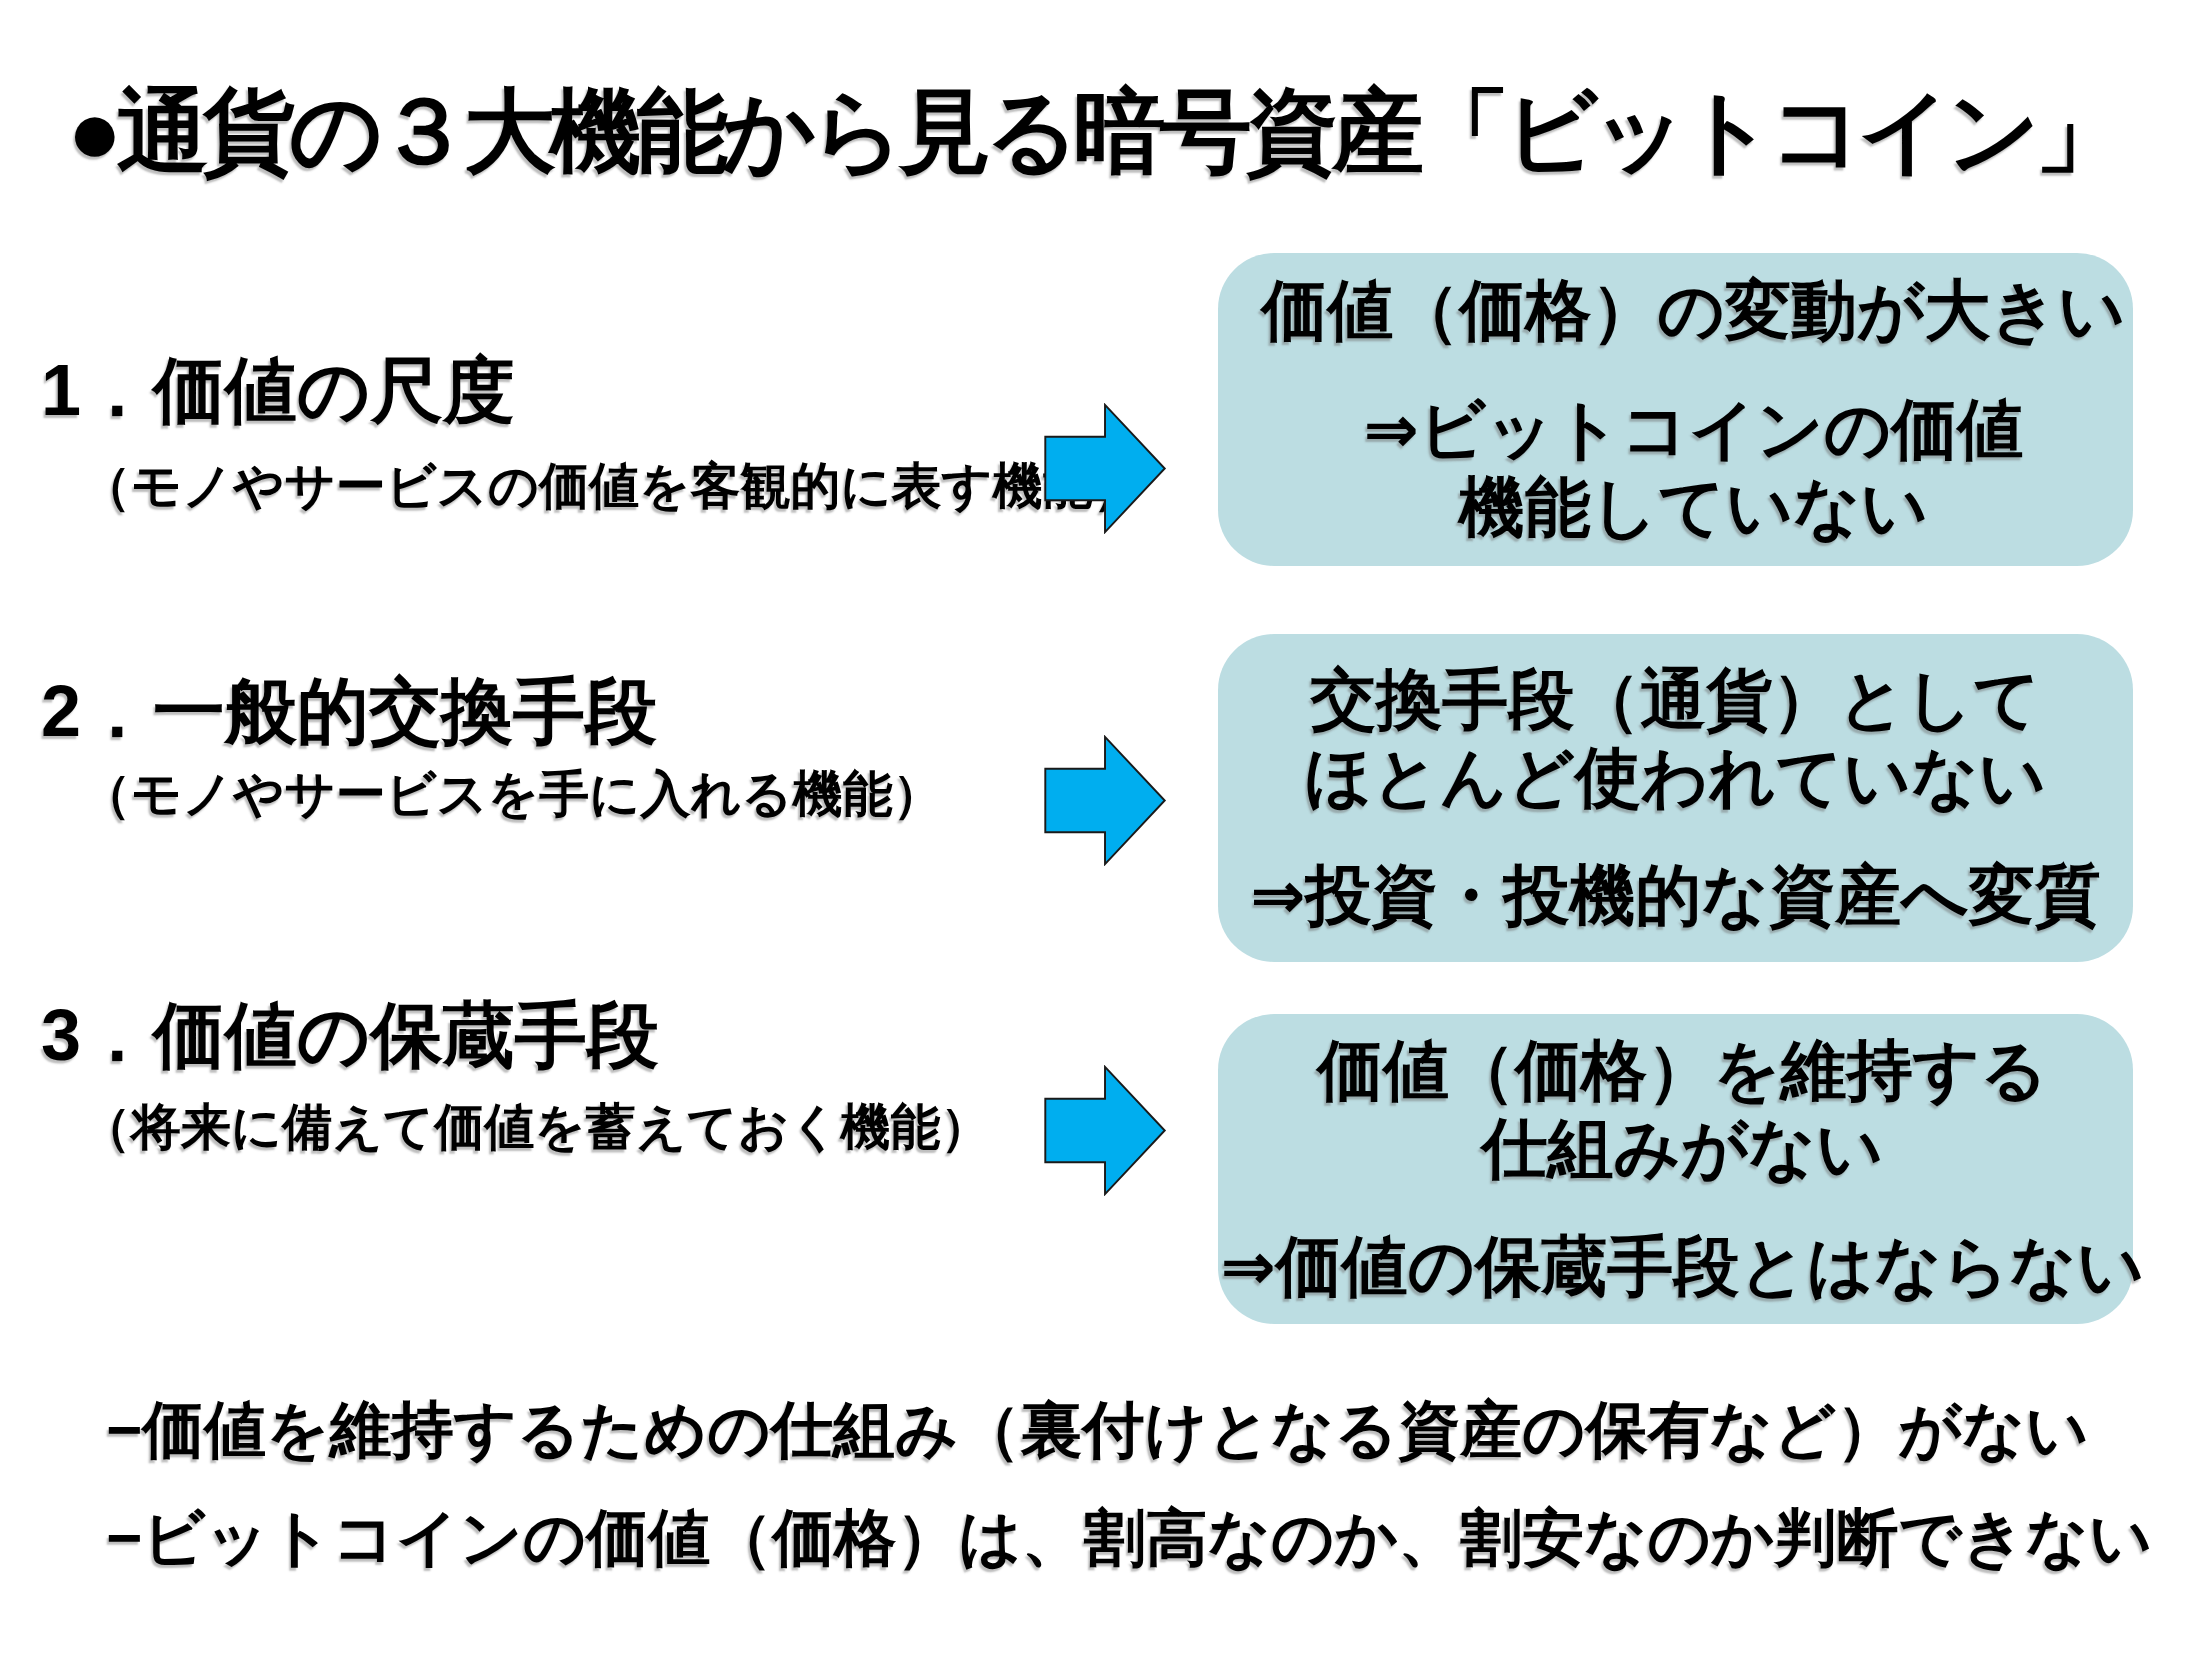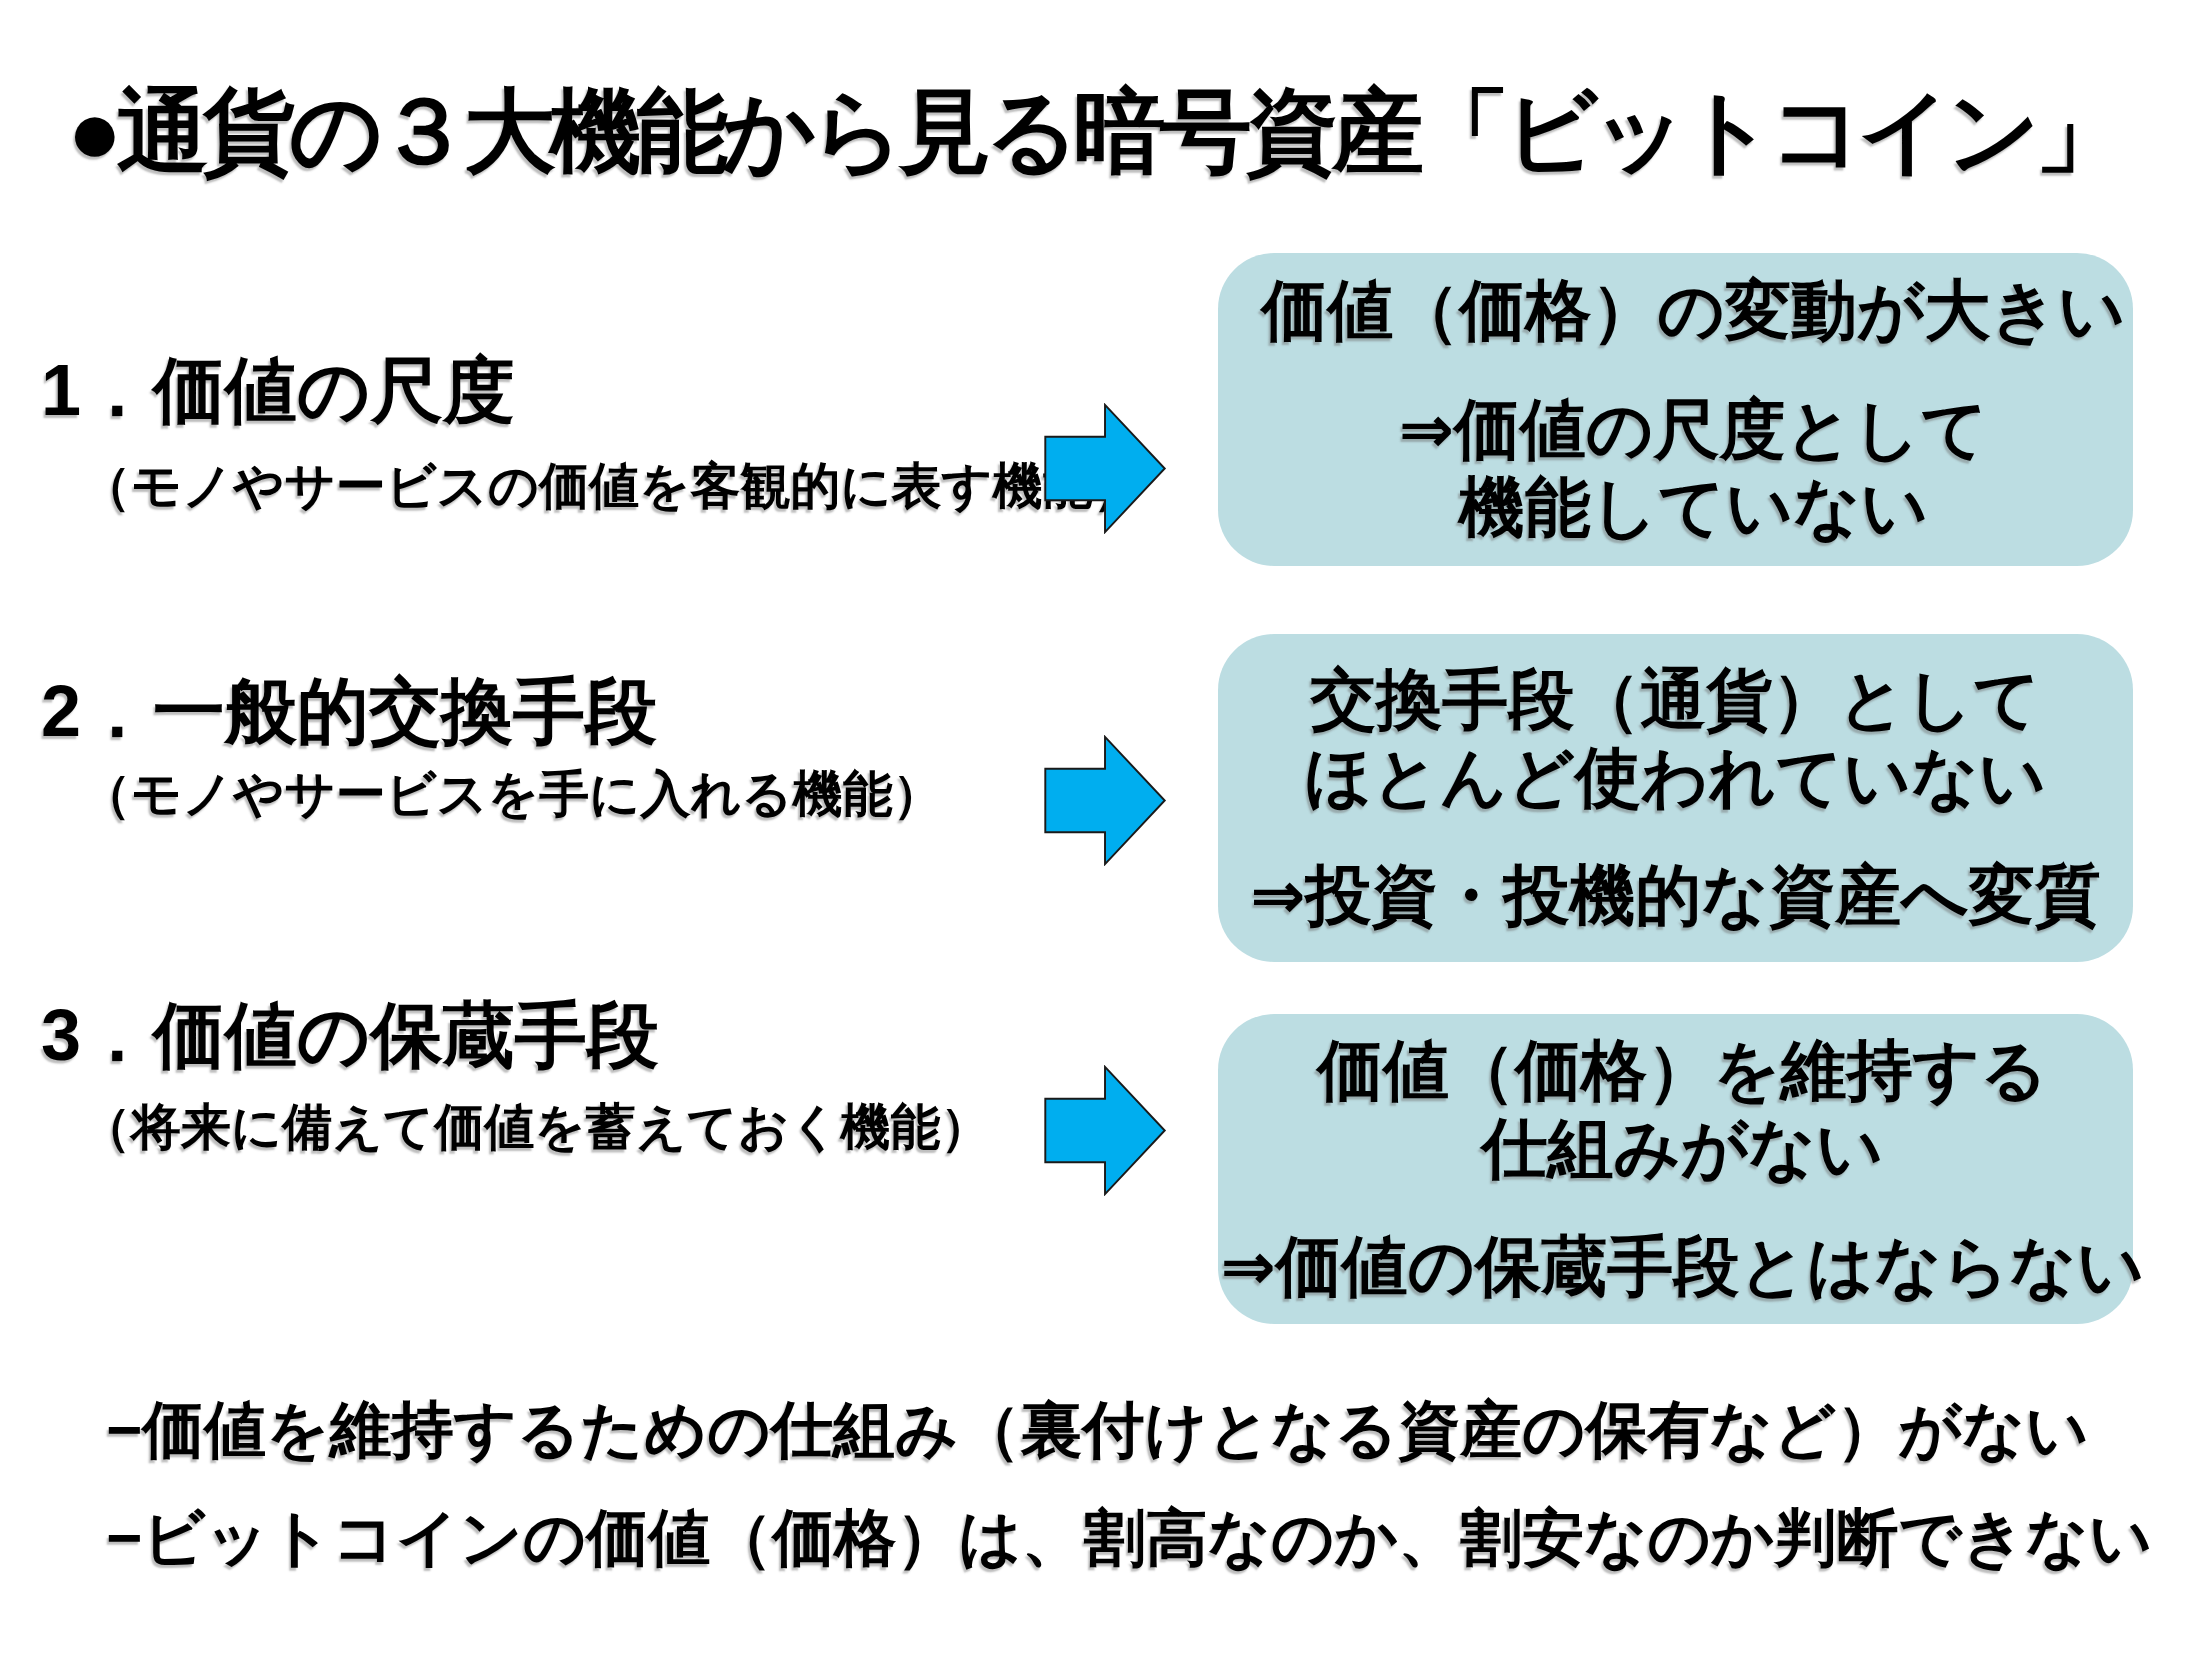--- a/index.html
+++ b/index.html
@@ -107,21 +107,21 @@
   <div class="func-heading heading-1 shadowed">1．価値の尺度</div>
   <div class="func-sub sub-1 shadowed">（モノやサービスの価値を客観的に表す機能）</div>
   <svg class="arrow arrow-1" viewBox="0 0 127 136" xmlns="http://www.w3.org/2000/svg">
     <path d="M1,35 L63,35 L63,2 L125,68 L63,134 L63,101 L1,101 Z" fill="var(--arrow-fill)" stroke="var(--arrow-outline)" stroke-width="2"></path>
   </svg>
   <div class="result-box box-1">
     <div class="box-main">
       <div class="box-line shadowed">価値（価格）の変動が大きい</div>
     </div>
     <div class="box-conclusion">
-      <div class="box-line shadowed">⇒価値の尺度として</div>
+      <div class="box-line shadowed">⇒ビットコインの価値</div>
       <div class="box-line shadowed">機能していない</div>
     </div>
   </div>
 
   <div class="func-heading heading-2 shadowed">2．一般的交換手段</div>
   <div class="func-sub sub-2 shadowed">（モノやサービスを手に入れる機能）</div>
   <svg class="arrow arrow-2" viewBox="0 0 127 136" xmlns="http://www.w3.org/2000/svg">
     <path d="M1,35 L63,35 L63,2 L125,68 L63,134 L63,101 L1,101 Z" fill="var(--arrow-fill)" stroke="var(--arrow-outline)" stroke-width="2"></path>
   </svg>
   <div class="result-box box-2">

